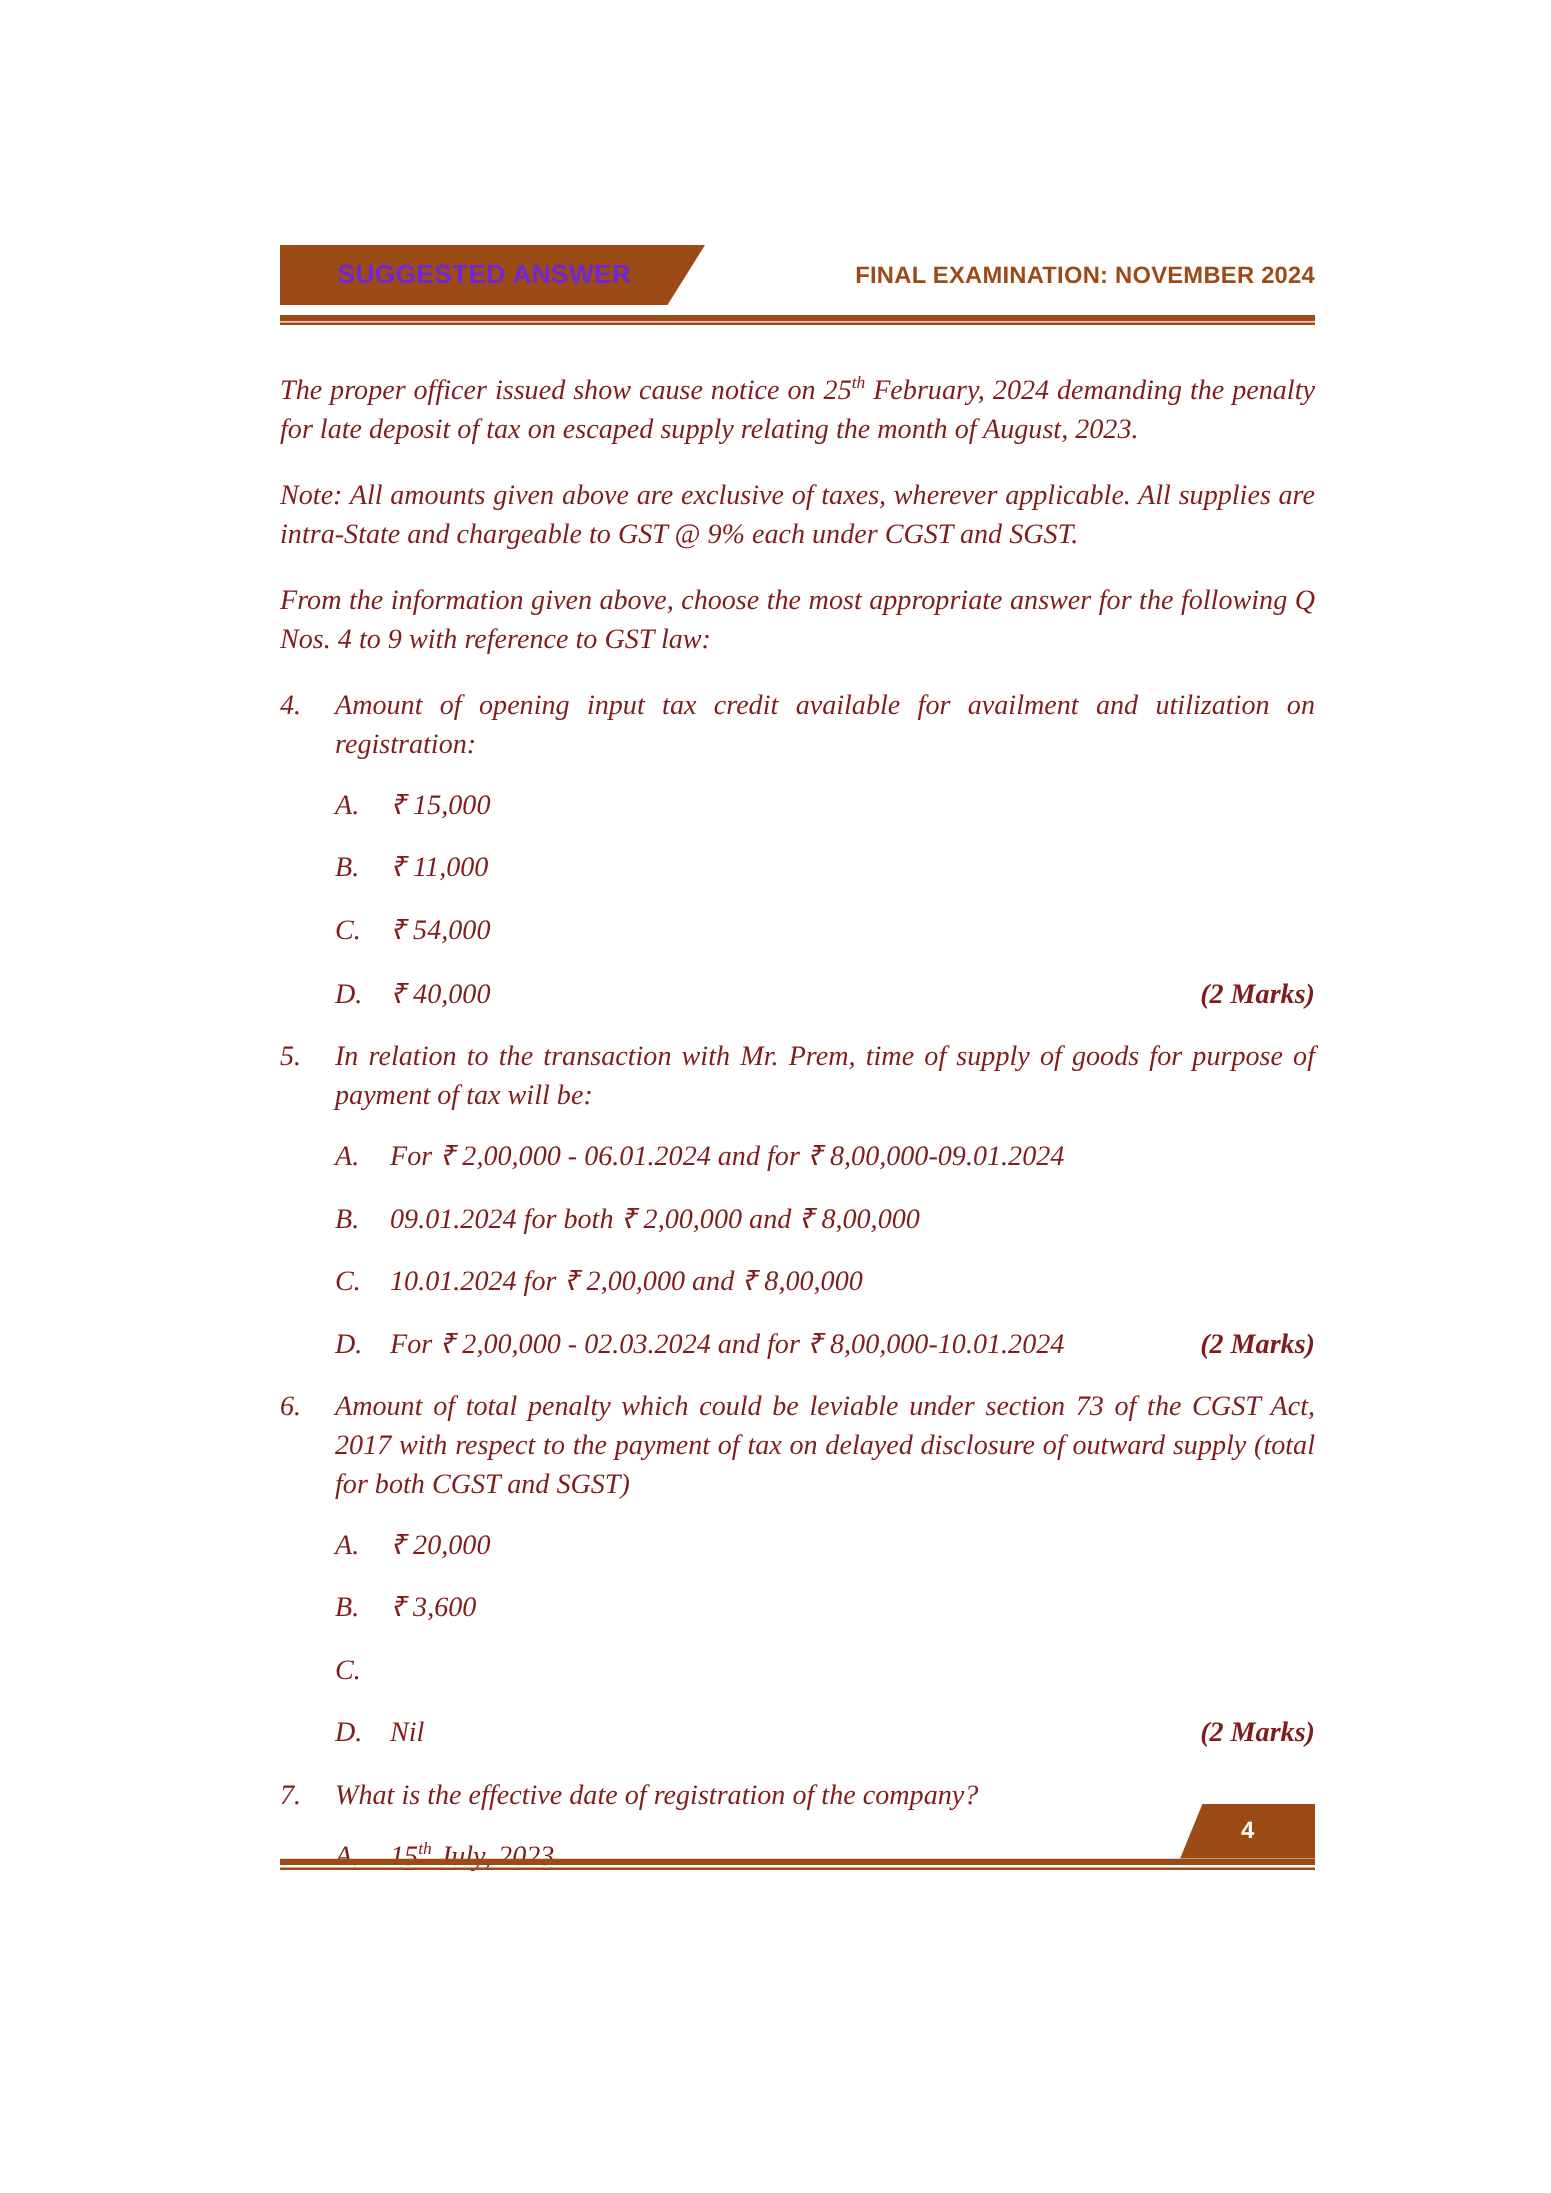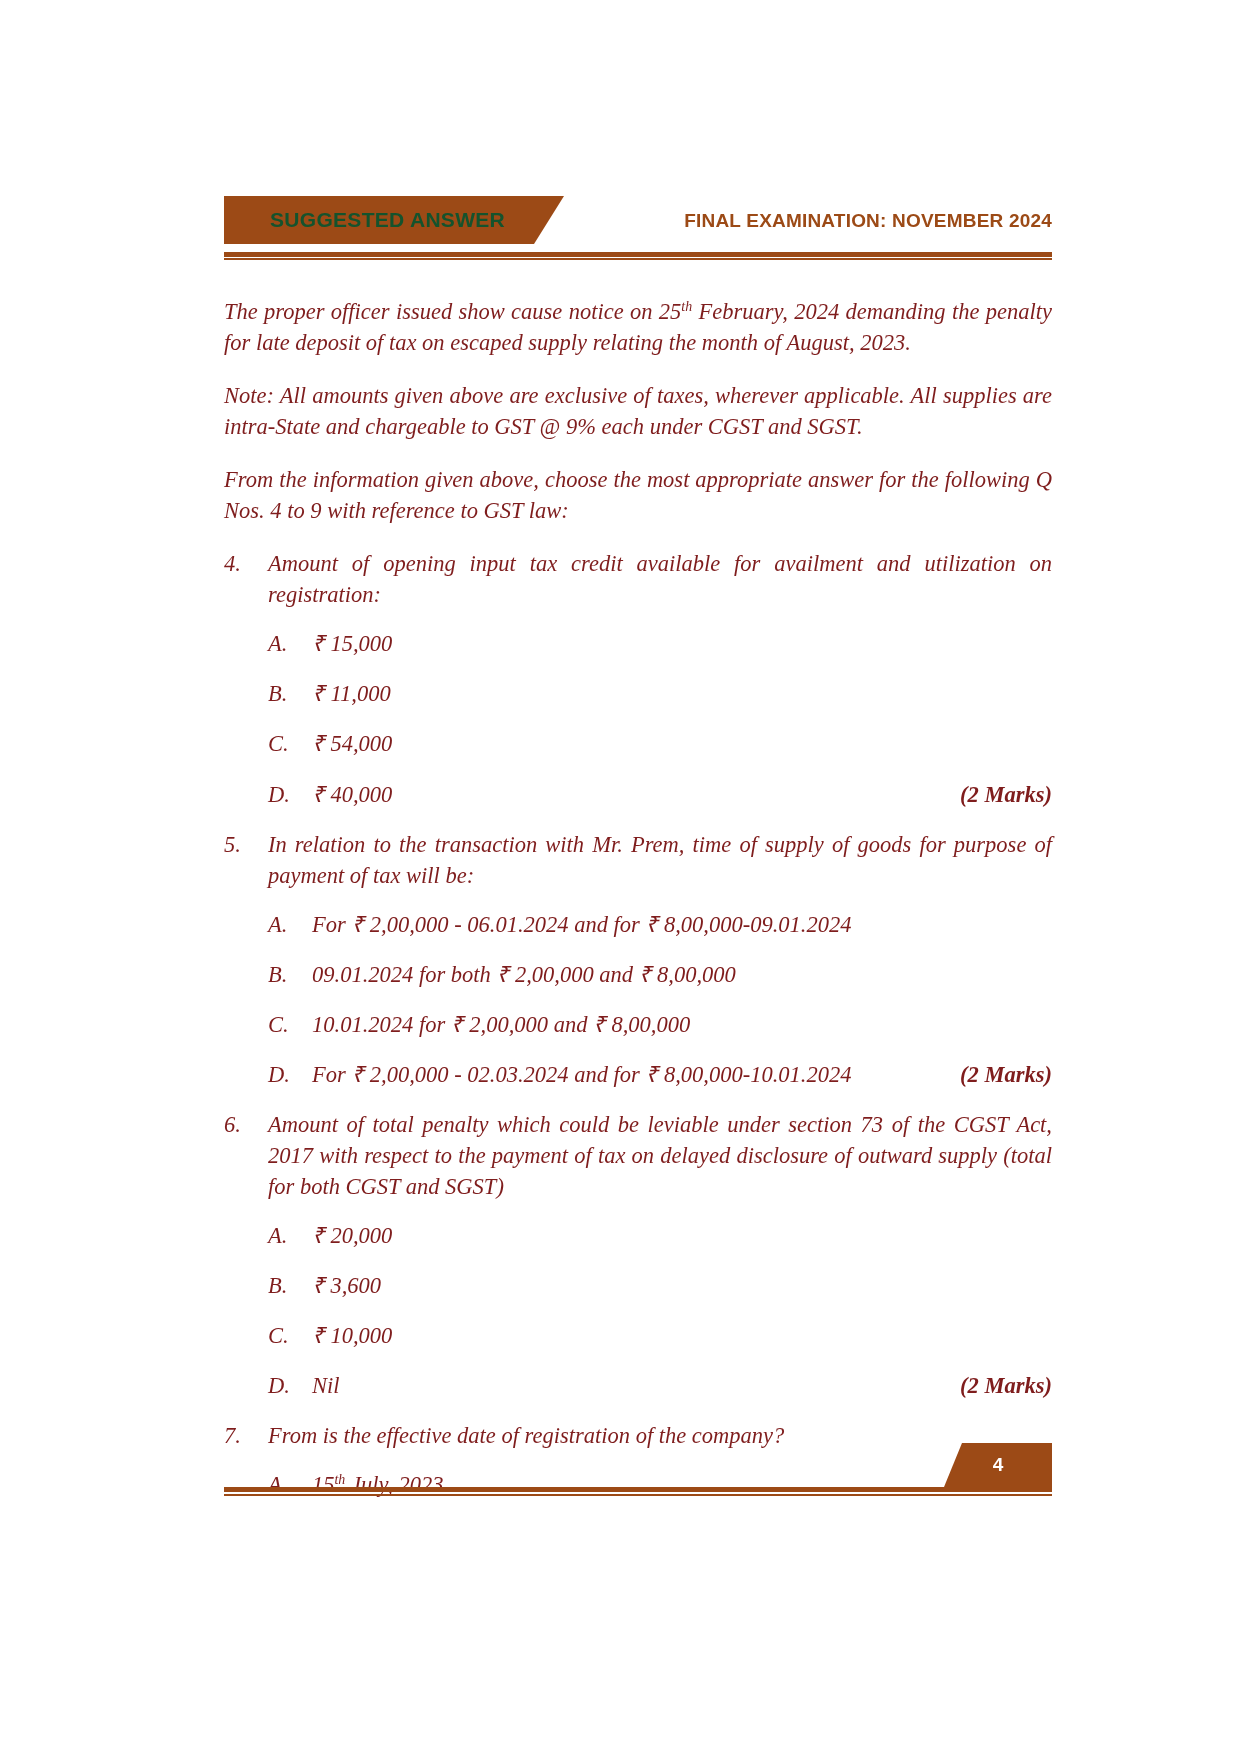--- a/index.html
+++ b/index.html
@@ -37,21 +37,21 @@
     top: 0;
     width: 340px;
     height: 48px;
     background: #9c4a16;
     clip-path: polygon(0 0, 340px 0, 310px 48px, 0 48px);
   }
   .header-tag-label {
     position: absolute;
     left: 46px;
     top: 12px;
-    color: #14532d;
+    color: #6d28d9;
     font-family: "Liberation Sans", sans-serif;
     font-weight: bold;
     font-size: 21px;
     letter-spacing: 0.3px;
   }
   .header-right {
     position: absolute;
     right: 0;
     top: 14px;
     color: #9c4a16;
@@ -260,35 +260,34 @@
       <div class="opt-row">
         <div class="opt-letter">A.</div>
         <div class="opt-text">₹ 20,000</div>
       </div>
       <div class="opt-row">
         <div class="opt-letter">B.</div>
         <div class="opt-text">₹ 3,600</div>
       </div>
       <div class="opt-row">
         <div class="opt-letter">C.</div>
-        <div class="opt-text">₹ 10,000</div>
       </div>
       <div class="opt-row">
         <div class="opt-letter">D.</div>
         <div class="opt-text">
           <span class="marks">(2 Marks)</span>
           <span>Nil</span>
         </div>
       </div>
     </div>
 
     <div class="q-block">
       <div class="q-row">
         <div class="q-num">7.</div>
-        <div class="q-text">From is the effective date of registration of the company?</div>
+        <div class="q-text">What is the effective date of registration of the company?</div>
       </div>
       <div class="opt-row">
         <div class="opt-letter">A.</div>
         <div class="opt-text">15<sup>th</sup> July, 2023</div>
       </div>
     </div>
 
   </div>
 
   <div class="footer-tab"></div>

